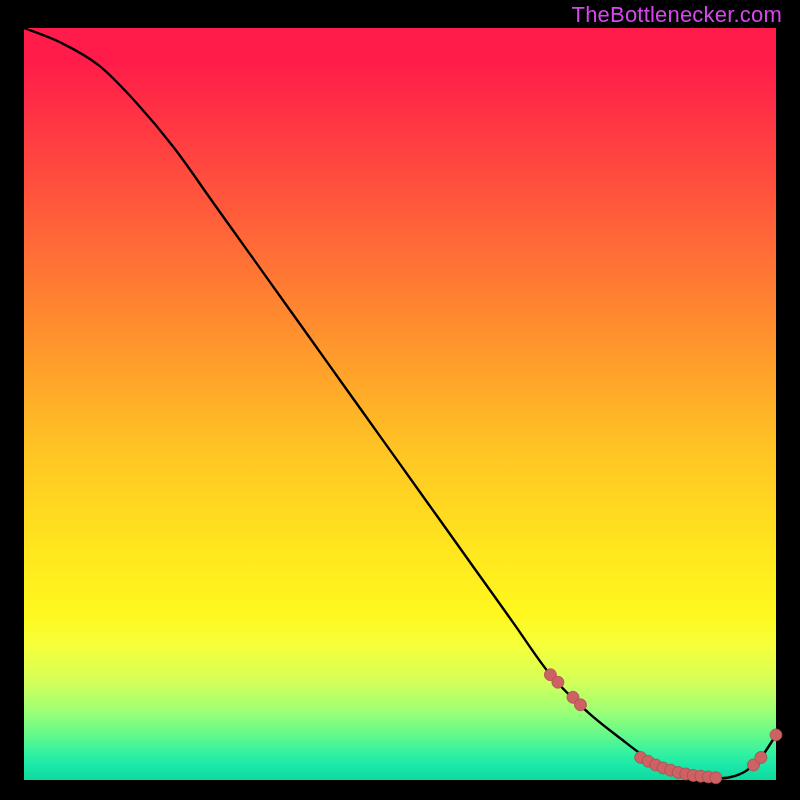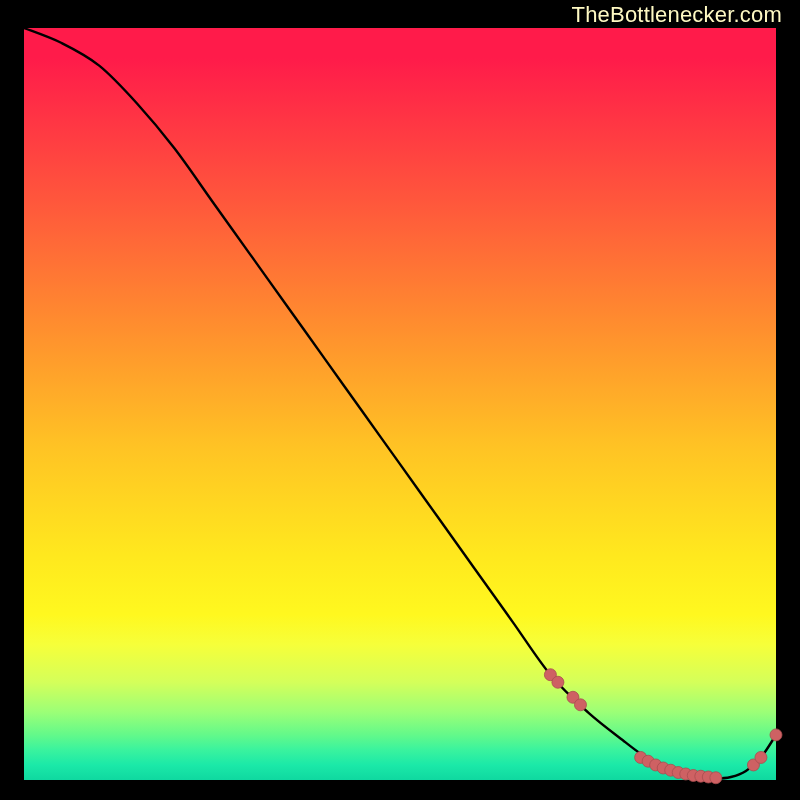--- a/index.html
+++ b/index.html
@@ -13,21 +13,21 @@
   }
   .stage {
     position: relative;
     width: 800px;
     height: 800px;
   }
   .attribution {
     position: absolute;
     top: 2px;
     right: 18px;
-    color: #fef9c3;
+    color: #d946ef;
     font-size: 22px;
     font-weight: 400;
     letter-spacing: 0.2px;
     text-align: center;
     white-space: nowrap;
   }
   .plot {
     position: absolute;
     left: 24px;
     top: 28px;

